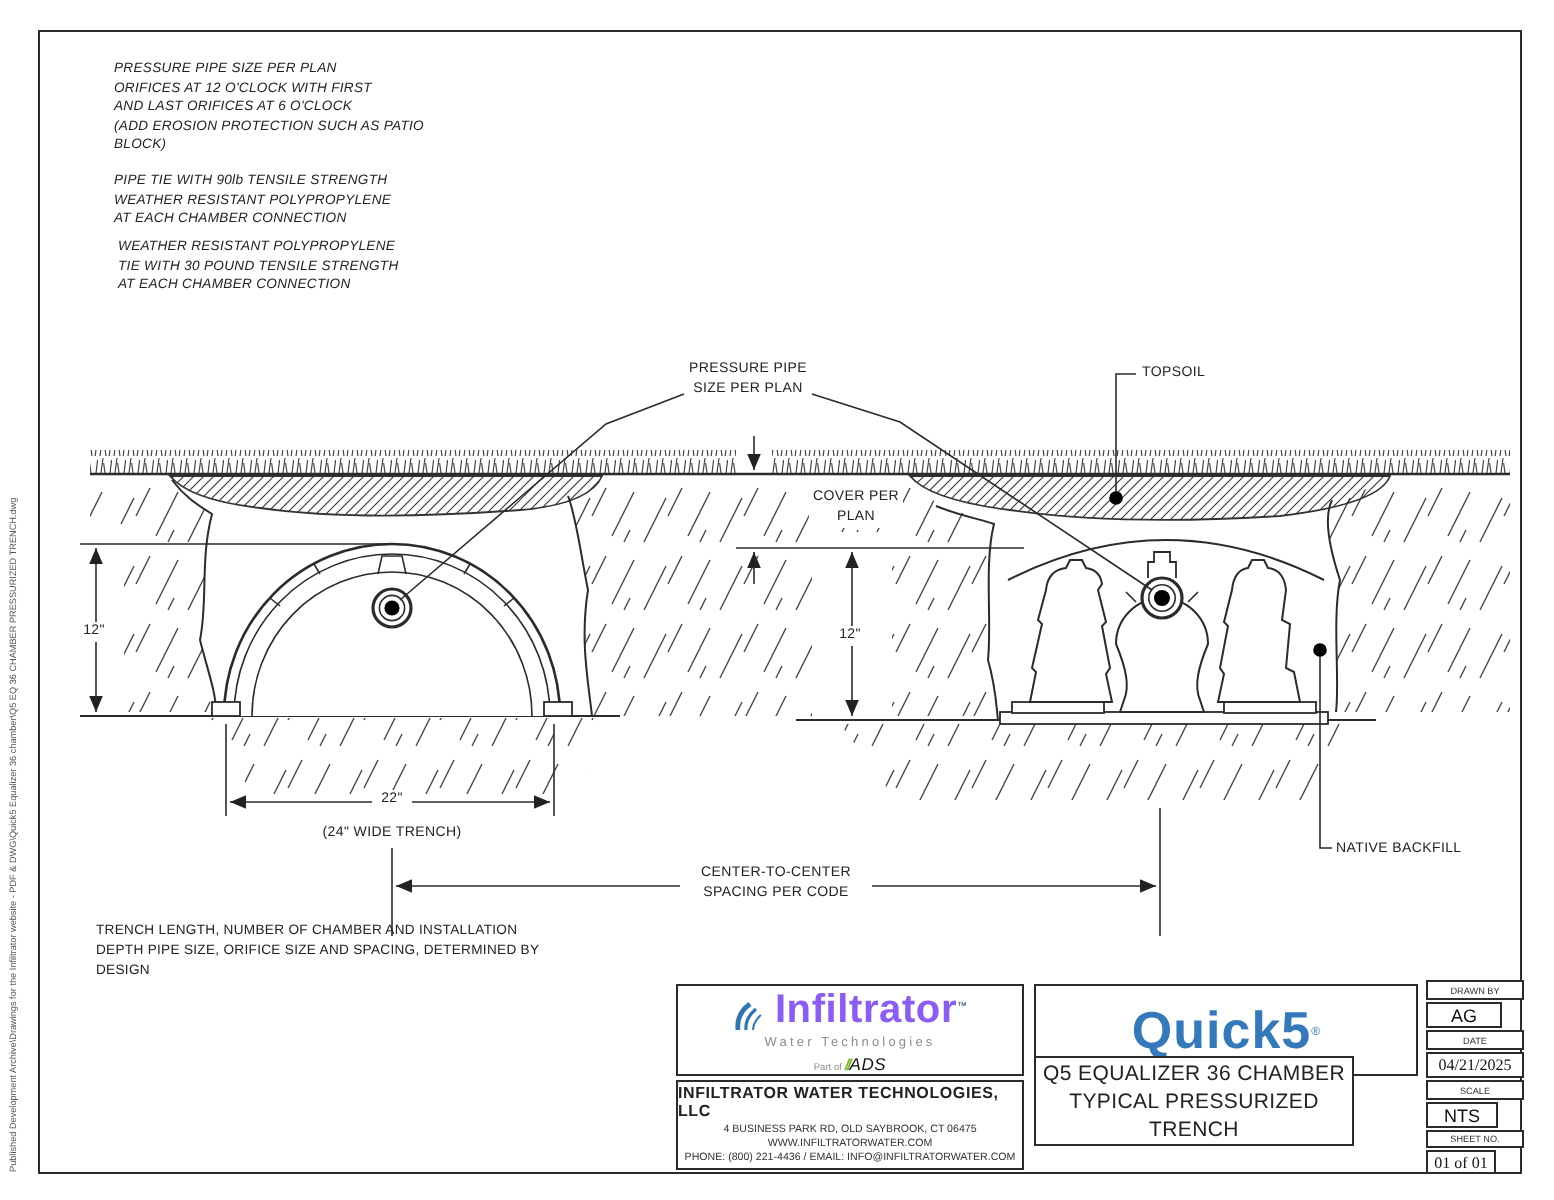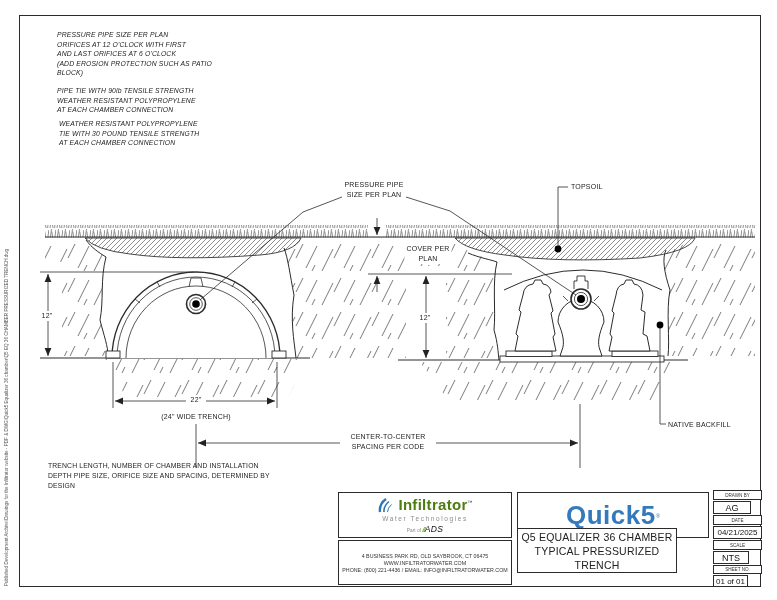--- a/index.html
+++ b/index.html
@@ -14,35 +14,35 @@
   .wbg{background:#fff;padding:0 2px;}
   .note{position:absolute;font-size:6.8px;line-height:9.6px;font-style:italic;
         color:#222;white-space:pre-line;letter-spacing:.15px;}
   .note-plain{font-style:normal;line-height:10px;}
   .side-text{position:absolute;left:4px;top:586px;width:420px;font-size:4.6px;color:#555;
      transform:rotate(-90deg);transform-origin:0 0;white-space:nowrap;}
   
   .tb-box{position:absolute;border:1.1px solid #2b2b2b;box-sizing:border-box;background:#fff;}
   .tb-center{display:flex;flex-direction:column;align-items:center;justify-content:center;}
   .logo-row{display:flex;align-items:flex-end;gap:4px;}
-  .logo-name{font-size:15px;font-weight:bold;color:#4d7c0f;letter-spacing:.3px;text-align:center;}
+  .logo-name{font-size:20px;font-weight:bold;color:#8b5cf6;letter-spacing:.3px;text-align:center;}
   .logo-tm{font-size:5px;vertical-align:super;color:#17365c;}
   .logo-sub{font-size:6.5px;color:#8c8c8c;letter-spacing:1.6px;margin-top:1px;}
   .logo-partof{font-size:4.8px;color:#8c8c8c;margin-top:2px;}
   .ads-slash{color:#76b82a;font-weight:bold;font-style:italic;font-size:8px;letter-spacing:-1px;}
   .ads-name{color:#111;font-weight:normal;font-style:italic;font-size:8.5px;letter-spacing:.3px;}
   .quick5{font-size:26px;font-weight:bold;color:#3579bd;letter-spacing:.5px;}
   .q5-reg{font-size:6px;vertical-align:super;color:#3579bd;}
   .tb-company{font-size:8px;font-weight:bold;letter-spacing:.3px;color:#222;}
   .tb-addr{font-size:5.3px;line-height:7px;color:#333;text-align:center;margin-top:2px;}
   .tb-title{font-size:10.5px;line-height:14px;color:#222;text-align:center;white-space:pre-line;
             letter-spacing:.2px;}
   .tb-mini-label{font-size:4.6px;color:#333;}
   .tb-mini-value{font-size:9px;color:#111;}
-  .tb-mini-value.sm{font-size:8px;}
+  .tb-mini-value.sm{font-size:8px;font-family:Liberation Serif, serif;}
 </style>
 </head>
 <body>
 
 <div class="sheet">
 
   <div class="border-frame"></div>
 
   <div class="side-text">Published Development Archive\Drawings for the Infiltrator website - PDF &amp; DWG\Quick5 Equalizer 36 chamber\Q5 EQ 36 CHAMBER PRESSURIZED TRENCH.dwg</div>
 
@@ -196,20 +196,21 @@
         </div>
       </div>
       <div class="logo-sub">Water Technologies</div>
       <div class="logo-partof">
         <span>Part of</span>
         <span class="ads-slash">//</span><span class="ads-name">ADS</span>
       </div>
     </div>
 
     <div class="tb-box tb-center" style="left:338px;top:540px;width:174px;height:45px;">
+      <div class="tb-company">INFILTRATOR WATER TECHNOLOGIES, LLC</div>
       <div class="tb-addr">
         <div>4 BUSINESS PARK RD, OLD SAYBROOK, CT 06475</div>
         <div>WWW.INFILTRATORWATER.COM</div>
         <div>PHONE: (800) 221-4436 / EMAIL: INFO@INFILTRATORWATER.COM</div>
       </div>
     </div>
 
     <div class="tb-box tb-center" style="left:517px;top:492px;width:192px;height:46px;">
       <div><span class="quick5">Quick5</span><span class="q5-reg">®</span></div>
     </div>

